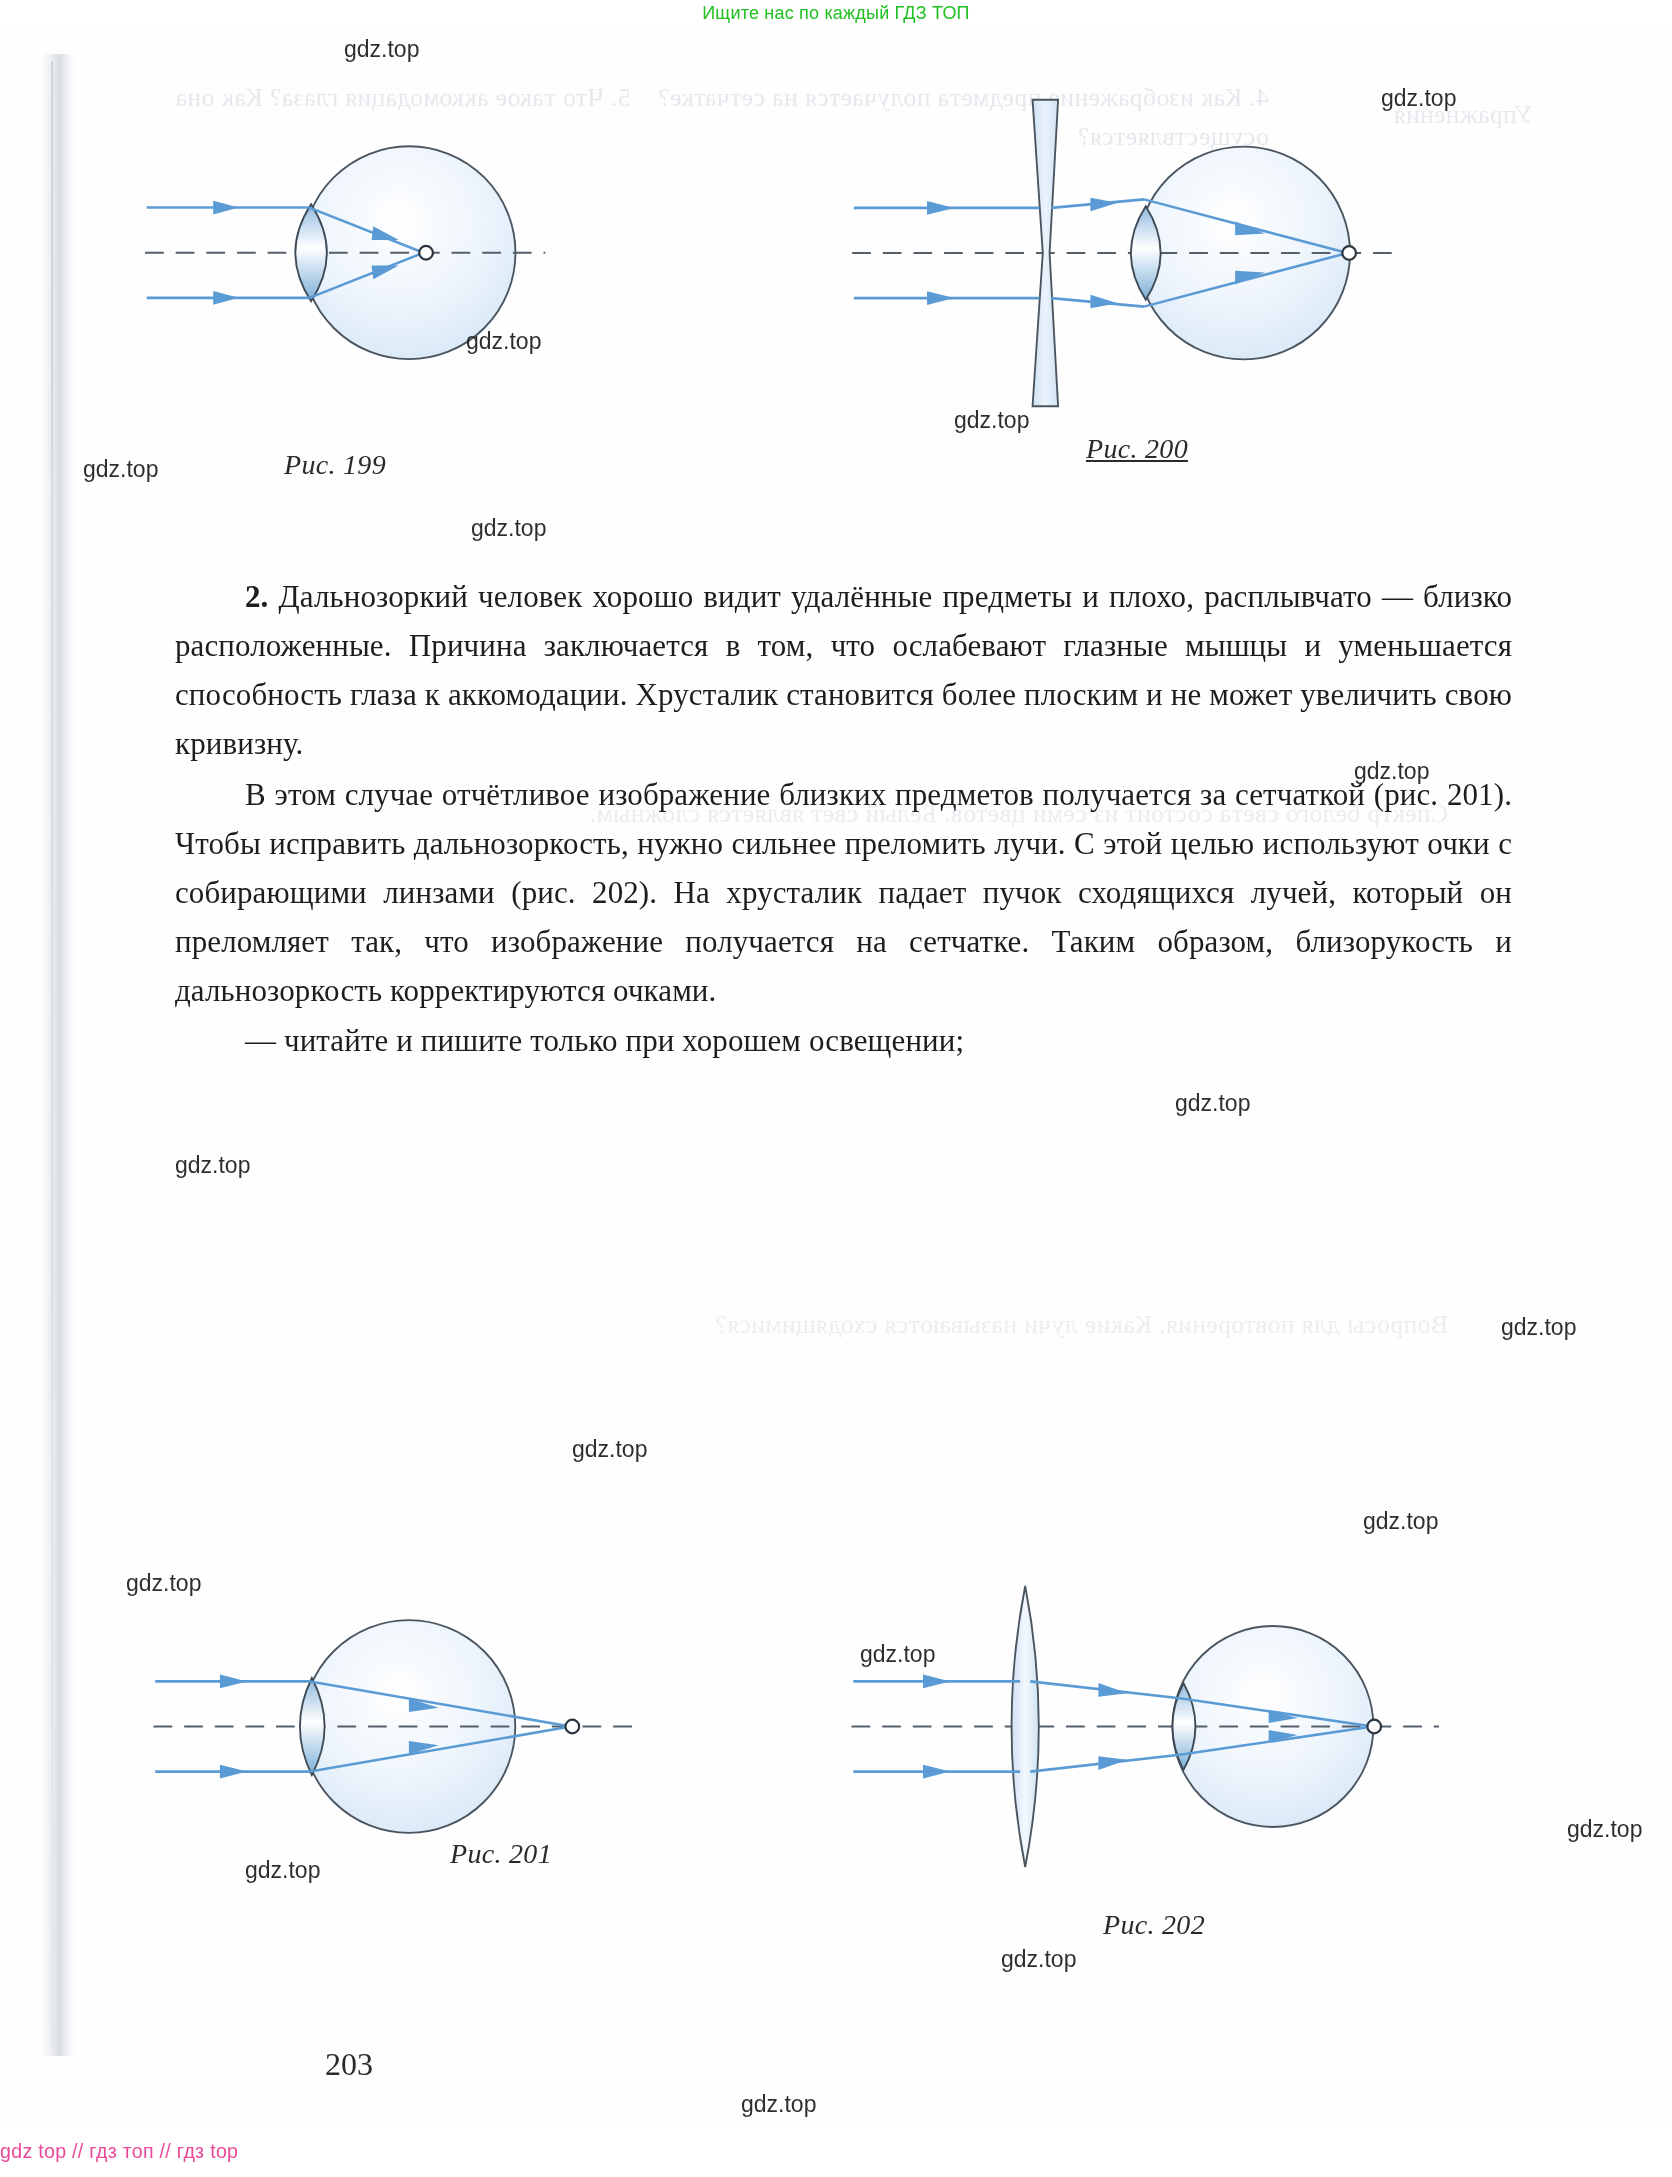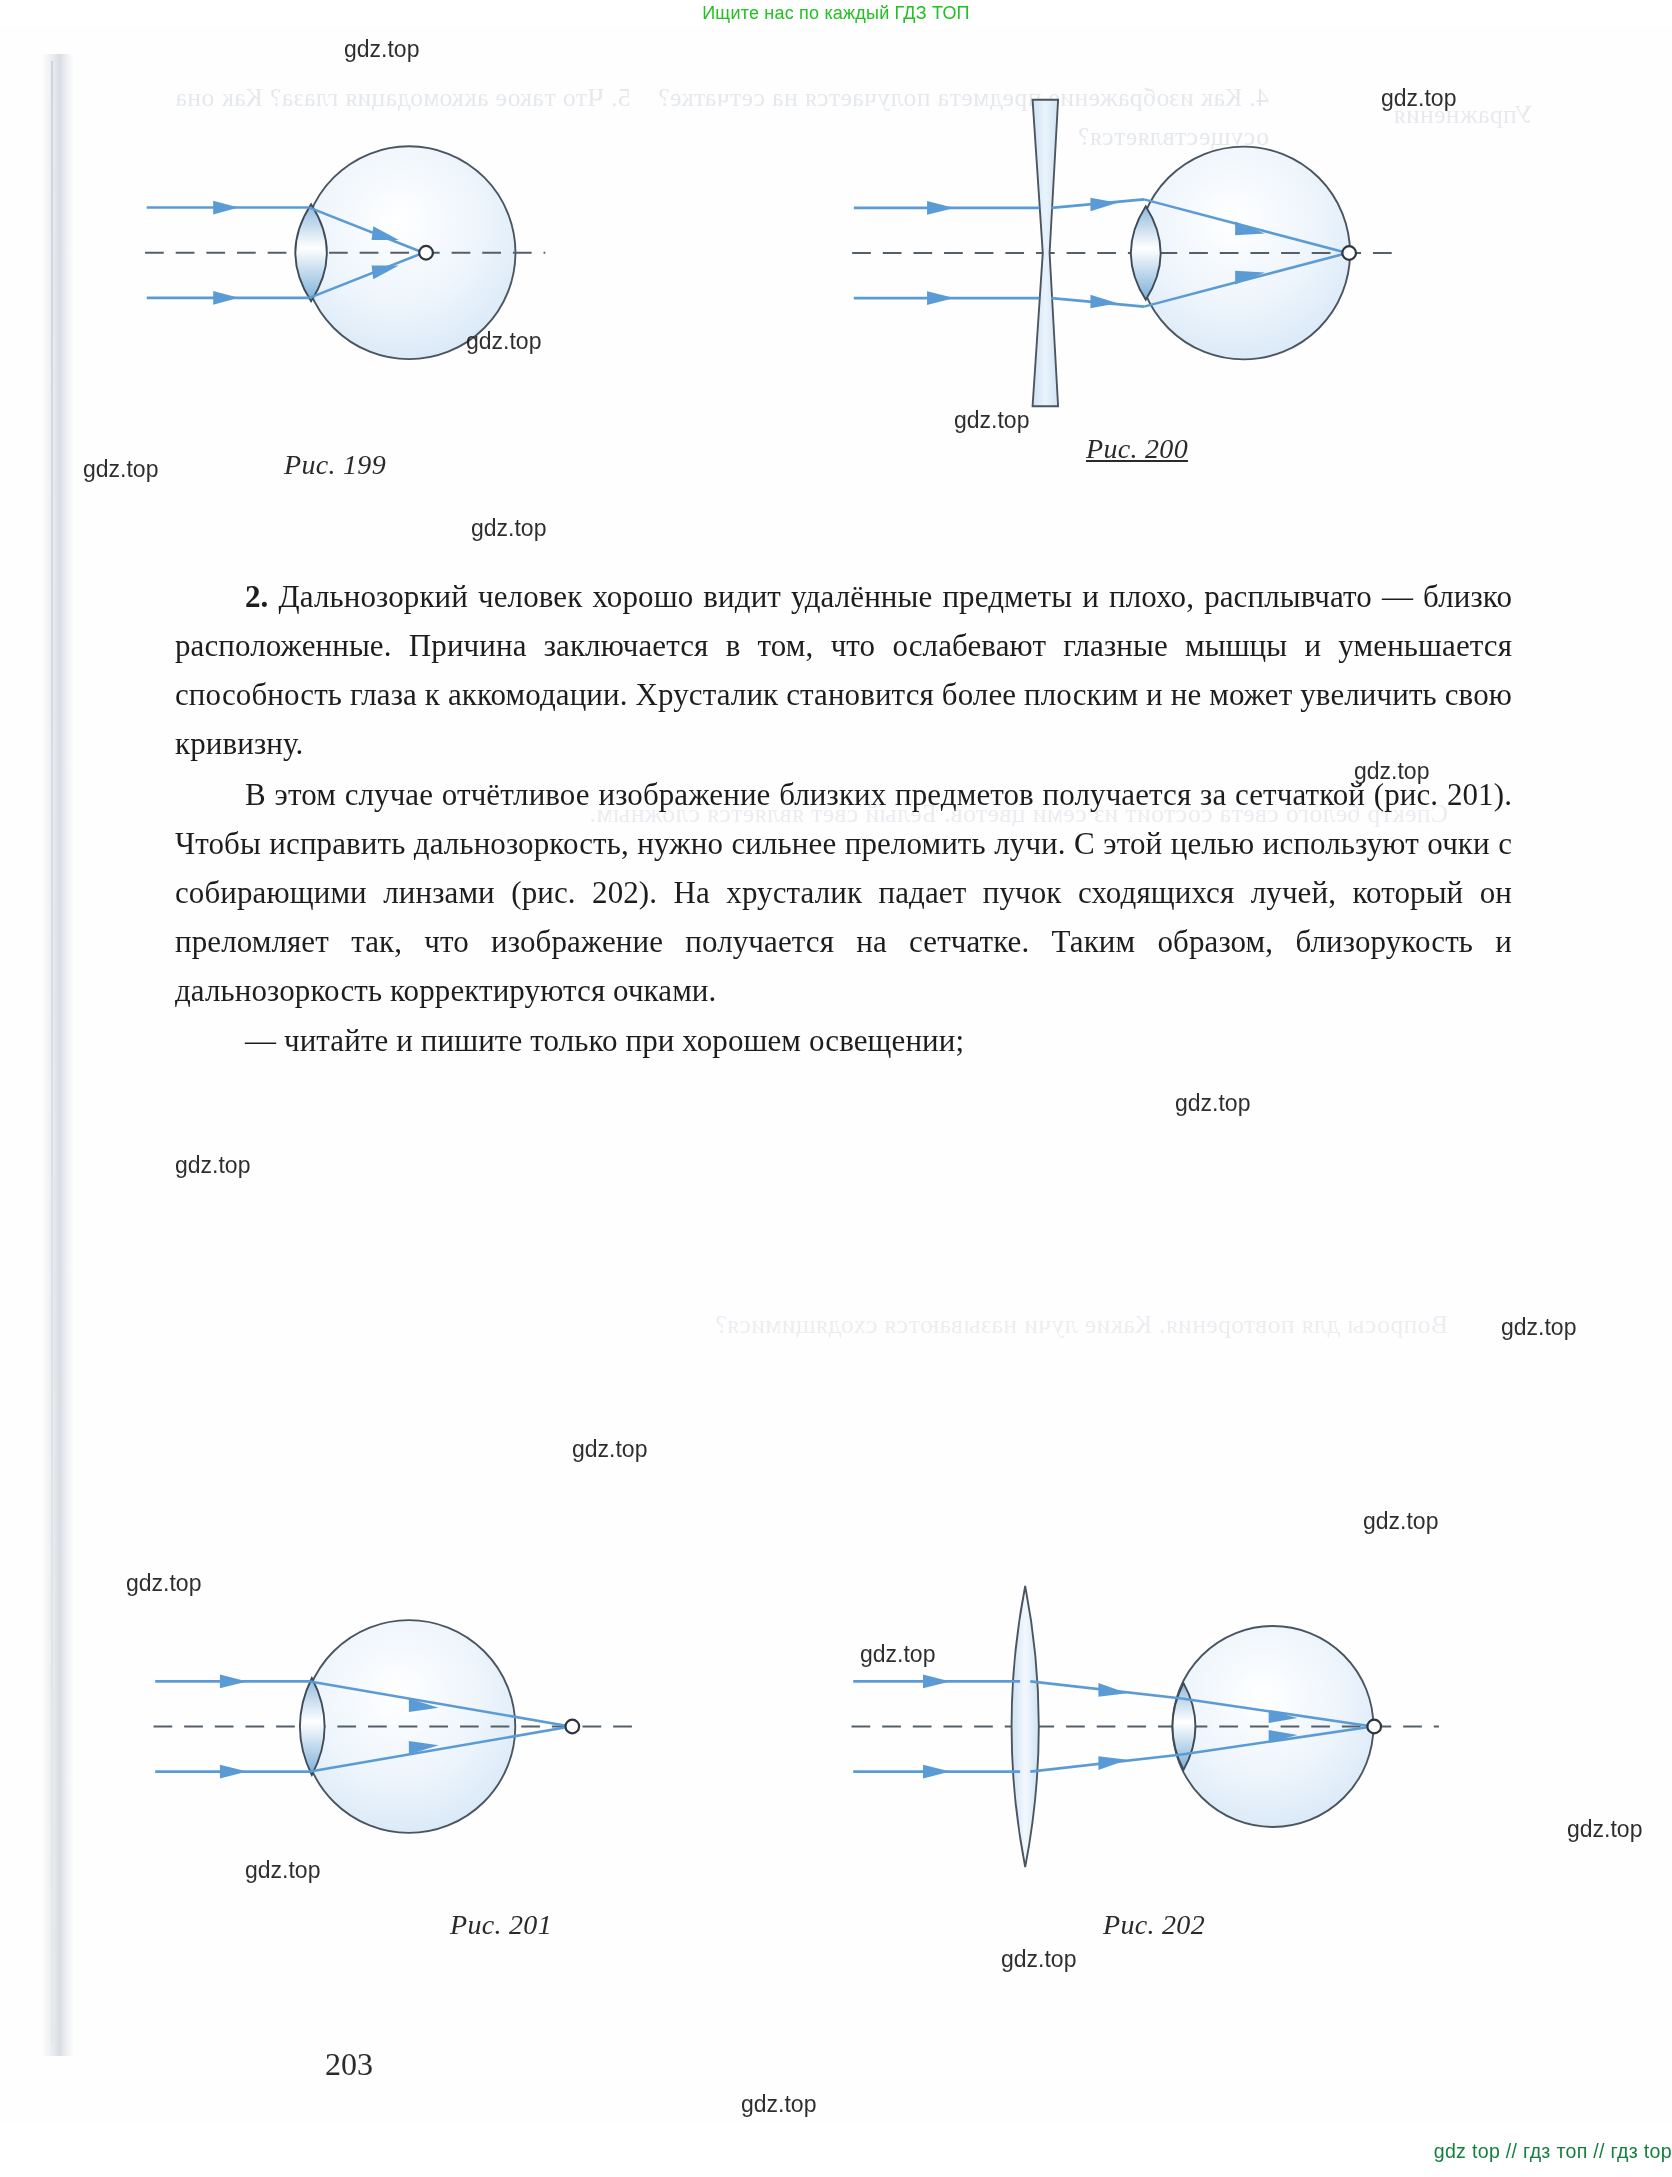--- a/index.html
+++ b/index.html
@@ -8,22 +8,22 @@
     font-family:"Liberation Serif",serif;color:#1d1d1d;
   }
 
   
   .banner-top{
     position:absolute;left:0;top:3.4px;width:1672px;text-align:center;
     font-family:"Liberation Sans",sans-serif;font-size:18px;color:#22c022;
     letter-spacing:0.2px;
   }
   .banner-bottom{
-    position:absolute;left:0;top:2140px;width:1672px;text-align:right;
-    font-family:"Liberation Sans",sans-serif;font-size:19.6px;color:#15803d;
+    position:absolute;left:0;top:2140px;width:1672px;text-align:left;
+    font-family:"Liberation Sans",sans-serif;font-size:19.6px;color:#ec4899;
     letter-spacing:0.3px;
   }
 
   
   .sheet{
     position:absolute;left:0;top:27px;width:1672px;height:2095px;
     background:#fefefe;
   }
   
   .spine{
@@ -223,21 +223,21 @@
       <polygon points="88,210 120,218 88,226" fill="#5b9bd5"></polygon>
 
       <line x1="194" y1="112" x2="500" y2="165" stroke="#5b9bd5" stroke-width="3"></line>
       <polygon points="310,132 345,143 310,148" fill="#5b9bd5"></polygon>
       <line x1="194" y1="218" x2="500" y2="165" stroke="#5b9bd5" stroke-width="3"></line>
       <polygon points="310,198 345,187 310,182" fill="#5b9bd5"></polygon>
 
       <circle cx="502" cy="165" r="8" fill="#ffffff" stroke="#2b3640" stroke-width="2.6"></circle>
     </svg>
   </div>
-  <div class="caption" style="left:450px;top:1882px;">Рис. 201</div>
+  <div class="caption" style="left:450px;top:1811px;">Рис. 201</div>
 
   <div class="fig" style="left:843px;top:1542px;width:647px;height:315px;">
     <svg width="647" height="315" viewBox="0 0 760 370">
       <defs>
         <radialGradient id="eyeGrad4" cx="45%" cy="35%" r="70%">
           <stop offset="0%" stop-color="#ffffff"></stop>
           <stop offset="55%" stop-color="#eef5fc"></stop>
           <stop offset="100%" stop-color="#d8e8f7"></stop>
         </radialGradient>
         <linearGradient id="lensGrad4" x1="0" y1="0" x2="0" y2="1">

